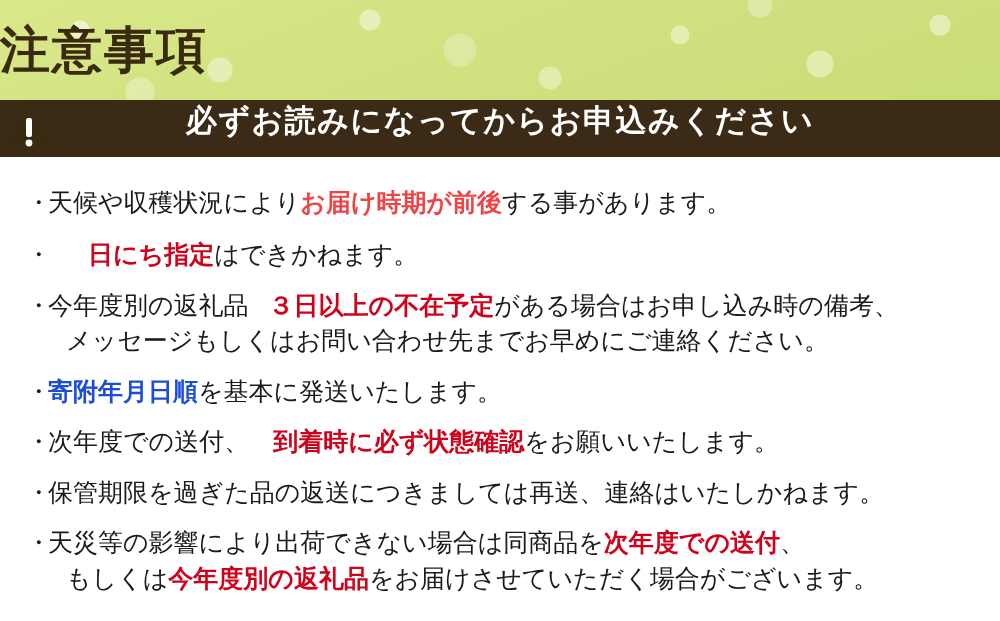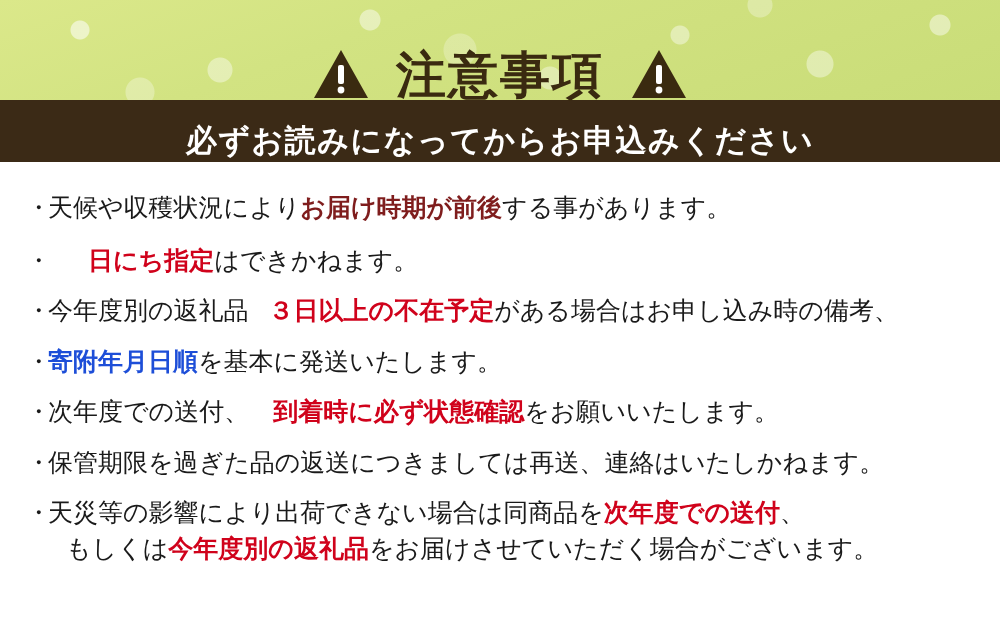--- a/index.html
+++ b/index.html
@@ -33,23 +33,24 @@
       radial-gradient(circle at 37% 20%, rgba(255,255,255,0.45) 0 10px, rgba(255,255,255,0) 11px),
       radial-gradient(circle at 55% 78%, rgba(255,255,255,0.38) 0 11px, rgba(255,255,255,0) 12px),
       radial-gradient(circle at 68% 35%, rgba(255,255,255,0.42) 0 9px, rgba(255,255,255,0) 10px),
       radial-gradient(circle at 82% 64%, rgba(255,255,255,0.40) 0 13px, rgba(255,255,255,0) 14px),
       radial-gradient(circle at 94% 25%, rgba(255,255,255,0.45) 0 10px, rgba(255,255,255,0) 11px),
       radial-gradient(circle at 14% 92%, rgba(255,255,255,0.30) 0 14px, rgba(255,255,255,0) 15px),
       radial-gradient(circle at 46% 50%, rgba(255,255,255,0.25) 0 16px, rgba(255,255,255,0) 17px),
       radial-gradient(circle at 76% 5%, rgba(255,255,255,0.30) 0 12px, rgba(255,255,255,0) 13px),
       linear-gradient(160deg, #dbe88a 0%, #d2e382 35%, #cfe07e 60%, #c9dd78 100%);
     display: flex;
-    align-items: flex-end;
+    align-items: flex-start;
     justify-content: center;
     gap: 26px;
+    flex-direction: column;
   }
   .title-main {
     font-family: "DejaVu Sans", "Liberation Sans", sans-serif;
     font-weight: bold;
     font-size: 50px;
     color: #3a2a10;
     letter-spacing: 2px;
     line-height: 1;
     white-space: nowrap;
   }
@@ -59,21 +60,21 @@
     height: 52px;
     flex: 0 0 auto;
   }
   .warn-tri svg { display: block; }
 
   
   .sub-band {
     height: 62px;
     background: #3b2a16;
     display: flex;
-    align-items: flex-end;
+    align-items: flex-start;
     justify-content: center;
   }
   .sub-band-text {
     color: #ffffff;
     font-family: "DejaVu Sans", "Liberation Sans", sans-serif;
     font-size: 31px;
     font-weight: bold;
     letter-spacing: 1.5px;
     white-space: nowrap;
   }
@@ -135,33 +136,34 @@
   </div>
 
   <div class="sub-band">
     <span class="sub-band-text">必ずお読みになってからお申込みください</span>
   </div>
 
   <div class="notes" id="notes-list">
       <div class="note-item">
         <span class="note-bullet">・</span>
         <div class="note-body">
-          <span class="note-line"><span>天候や収穫状況により</span><span class="em" style="color: #7f1d1d; font-family: Liberation Mono, monospace;">お届け時期が前後</span><span>する事があります。</span></span>
+          <span class="note-line"><span>天候や収穫状況により</span><span class="em" style="color: #ef4444; font-family: Liberation Mono, monospace;">お届け時期が前後</span><span>する事があります。</span></span>
         </div>
       </div>
       <div class="note-item">
         <span class="note-bullet">・</span>
         <div class="note-body">
           <span class="note-line"><span class="em" style="color: rgb(208, 2, 27); margin-left: 40px;">日にち指定</span><span>はできかねます。</span></span>
         </div>
       </div>
       <div class="note-item">
         <span class="note-bullet">・</span>
         <div class="note-body">
           <span class="note-line"><span>今年度別の返礼品</span><span class="em" style="color: rgb(208, 2, 27); margin-left: 20px;">３日以上の不在予定</span><span>がある場合はお申し込み時の備考、</span></span>
+          <span class="note-line indent"><span>メッセージもしくはお問い合わせ先までお早めにご連絡ください。</span></span>
         </div>
       </div>
       <div class="note-item">
         <span class="note-bullet">・</span>
         <div class="note-body">
           <span class="note-line"><span class="em" style="color: #1d4ed8;">寄附年月日順</span><span>を基本に発送いたします。</span></span>
         </div>
       </div>
       <div class="note-item">
         <span class="note-bullet">・</span>

